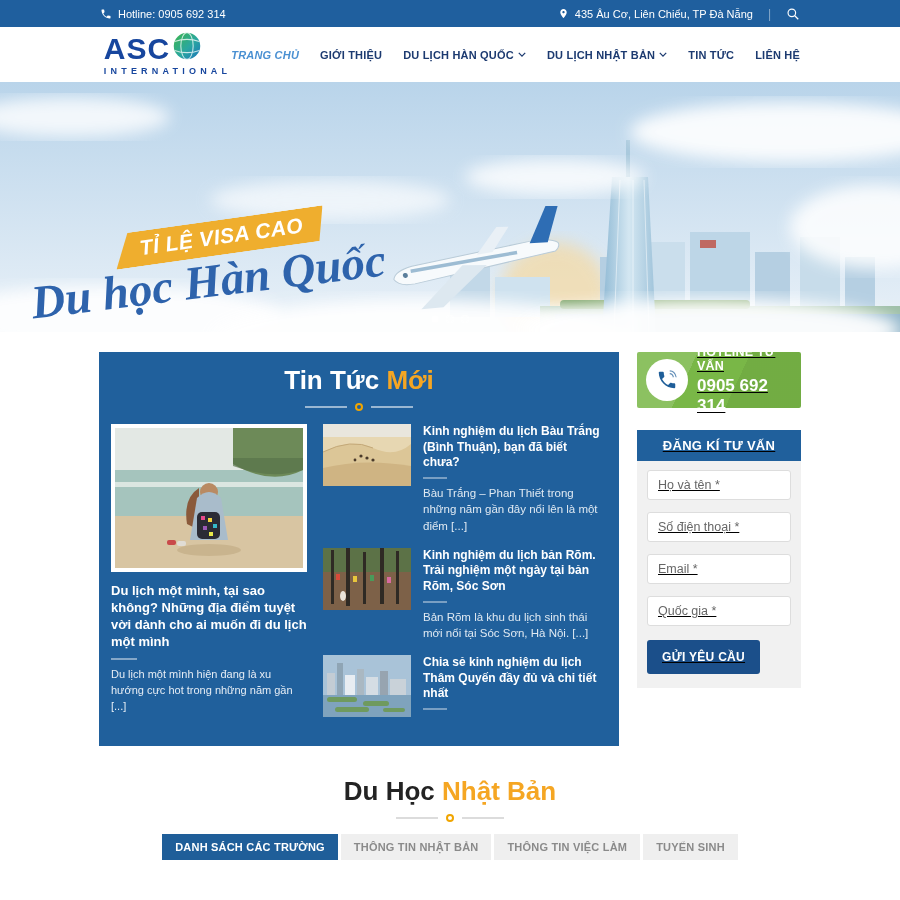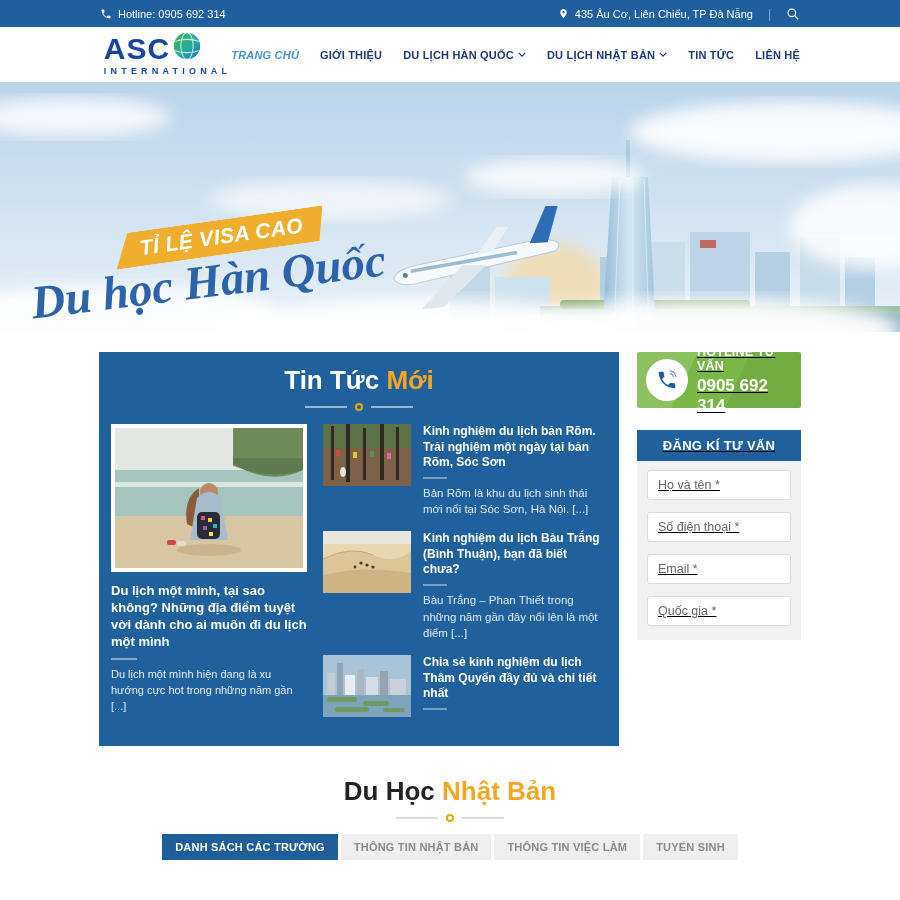--- a/index.html
+++ b/index.html
@@ -290,20 +290,43 @@
         <div class="feat-title">Du lịch một mình, tại sao không? Những địa điểm tuyệt vời dành cho ai muốn đi du lịch một mình</div>
         <div class="mini-rule"></div>
         <div class="feat-excerpt">Du lịch một mình hiện đang là xu hướng cực hot trong những năm gần [...]</div>
       </div>
 
       <div class="items-col">
 
         <div class="news-item">
           <div class="thumb">
             <svg viewBox="0 0 88 62">
+              <rect width="88" height="62" fill="#e7d7b2"></rect>
+              <rect width="88" height="13" fill="#e9e6dd"></rect>
+              <path d="M0 28 Q28 14 50 24 T88 20 V62 H0 Z" fill="#dcc697"></path>
+              <path d="M0 44 Q40 34 88 42 V62 H0 Z" fill="#cfb483"></path>
+              <path d="M0 28 Q28 14 50 24" fill="none" stroke="#c3a878" stroke-width="1"></path>
+              <g fill="#4a3a2a">
+                <circle cx="38" cy="32" r="1.6"></circle>
+                  <circle cx="44" cy="34" r="1.6"></circle>
+                  <circle cx="50" cy="36" r="1.6"></circle>
+                  <circle cx="32" cy="36" r="1.4"></circle>
+              </g>
+            </svg>
+          </div>
+          <div>
+            <div class="ni-title">Kinh nghiệm du lịch Bàu Trắng (Bình Thuận), bạn đã biết chưa?</div>
+            <div class="ni-rule"></div>
+            <div class="ni-excerpt">Bàu Trắng – Phan Thiết trong những năm gần đây nổi lên là một điểm [...]</div>
+          </div>
+        </div>
+
+        <div class="news-item">
+          <div class="thumb">
+            <svg viewBox="0 0 88 62">
               <rect width="88" height="62" fill="#7d6148"></rect>
               <rect width="88" height="24" fill="#5c7247"></rect>
               <g fill="#2f2a24">
                 <rect x="8" y="2" width="3" height="54"></rect>
                   <rect x="23" y="0" width="4" height="58"></rect>
                 <rect x="40" y="4" width="3" height="52"></rect>
                   <rect x="57" y="0" width="4" height="56"></rect>
                 <rect x="73" y="3" width="3" height="53"></rect>
               </g>
               <g>
@@ -312,43 +335,20 @@
                 <rect x="47" y="27" width="4" height="6" fill="#4a9a5a"></rect>
                   <rect x="64" y="29" width="4" height="6" fill="#d86aa0"></rect>
               </g>
               <ellipse cx="20" cy="48" rx="3" ry="5" fill="#e8e2d8"></ellipse>
             </svg>
           </div>
           <div>
             <div class="ni-title">Kinh nghiệm du lịch bản Rõm. Trải nghiệm một ngày tại bản Rõm, Sóc Sơn</div>
             <div class="ni-rule"></div>
             <div class="ni-excerpt">Bản Rõm là khu du lịch sinh thái mới nổi tại Sóc Sơn, Hà Nội. [...]</div>
-          </div>
-        </div>
-
-        <div class="news-item">
-          <div class="thumb">
-            <svg viewBox="0 0 88 62">
-              <rect width="88" height="62" fill="#e7d7b2"></rect>
-              <rect width="88" height="13" fill="#e9e6dd"></rect>
-              <path d="M0 28 Q28 14 50 24 T88 20 V62 H0 Z" fill="#dcc697"></path>
-              <path d="M0 44 Q40 34 88 42 V62 H0 Z" fill="#cfb483"></path>
-              <path d="M0 28 Q28 14 50 24" fill="none" stroke="#c3a878" stroke-width="1"></path>
-              <g fill="#4a3a2a">
-                <circle cx="38" cy="32" r="1.6"></circle>
-                  <circle cx="44" cy="34" r="1.6"></circle>
-                  <circle cx="50" cy="36" r="1.6"></circle>
-                  <circle cx="32" cy="36" r="1.4"></circle>
-              </g>
-            </svg>
-          </div>
-          <div>
-            <div class="ni-title">Kinh nghiệm du lịch Bàu Trắng (Bình Thuận), bạn đã biết chưa?</div>
-            <div class="ni-rule"></div>
-            <div class="ni-excerpt">Bàu Trắng – Phan Thiết trong những năm gần đây nổi lên là một điểm [...]</div>
           </div>
         </div>
 
         <div class="news-item">
           <div class="thumb">
             <svg viewBox="0 0 88 62">
               <rect width="88" height="62" fill="#a9c3d8"></rect>
               <g>
                 <rect x="4" y="18" width="8" height="22" fill="#c3ccd4"></rect>
                 <rect x="14" y="8" width="6" height="32" fill="#8fa5b5"></rect>
@@ -391,20 +391,21 @@
       </div>
     </div>
 
     <div class="form-box">
       <div class="form-title">ĐĂNG KÍ TƯ VẤN</div>
       <div class="form-body">
         <input type="text" placeholder="Họ và tên *" style="">
         <input type="text" placeholder="Số điện thoại *" style="">
         <input type="text" placeholder="Email *" style="">
         <input type="text" placeholder="Quốc gia *" style="">
+        <button class="submit-btn">GỬI YÊU CẦU</button>
       </div>
     </div>
   </div>
 </div>
 
 <div class="japan">
   <div class="sec-title">
     <span>Du Học</span> <span class="accent">Nhật Bản</span>
   </div>
   <div class="divider gray">

